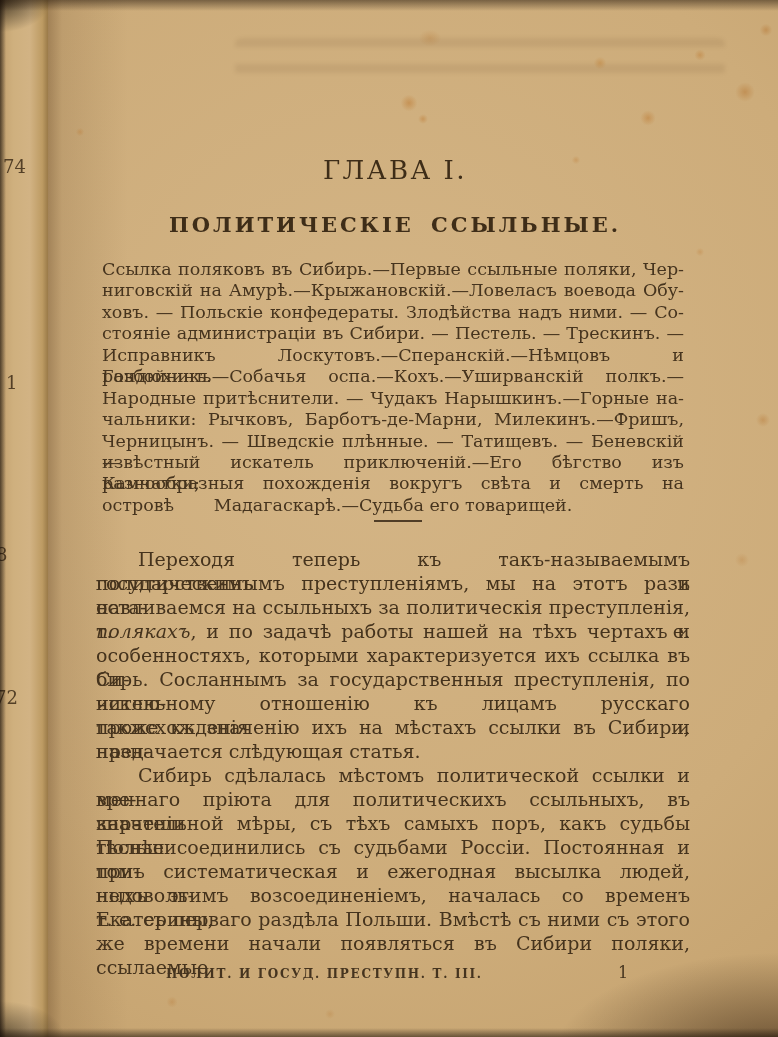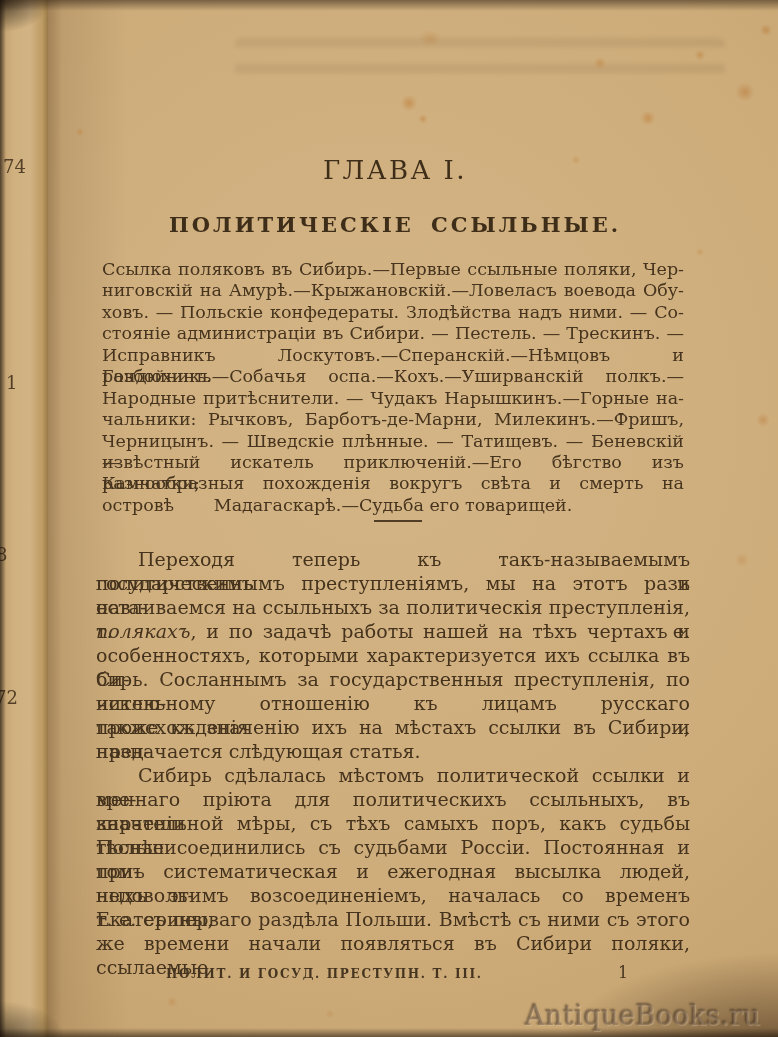--- a/index.html
+++ b/index.html
@@ -156,15 +156,14 @@
     <div class="b-ln">т. е. съ перваго раздѣла Польши. Вмѣстѣ съ ними съ этого</div>
     <div class="b-ln">же времени начали появляться въ Сибири поляки, ссылаемые</div>
   </div>
 
   <div class="foot-title">ПОЛИТ. И ГОСУД. ПРЕСТУПН. Т. III.</div>
   <div class="foot-num">1</div>
 
   <div class="stains"></div>
   <div class="vignette"></div>
 
-  <div class="watermark">AntiqueBooks.ru</div>
 
 </div>
 
 </body></html>

